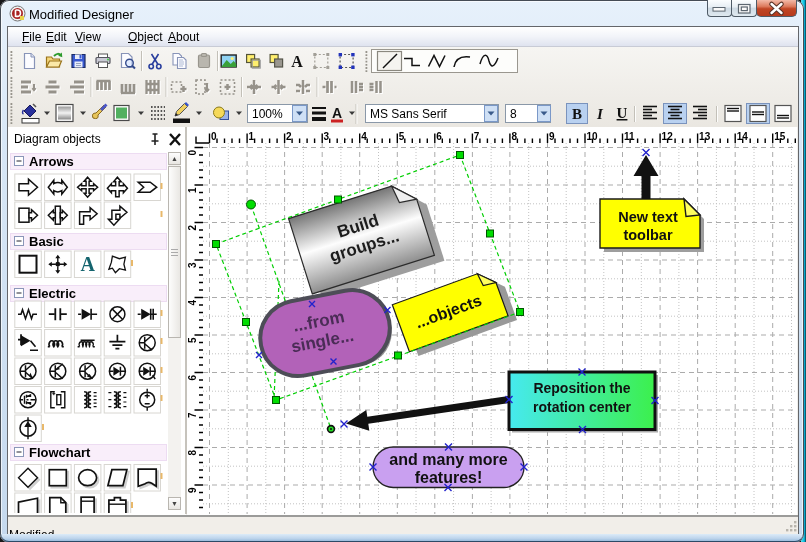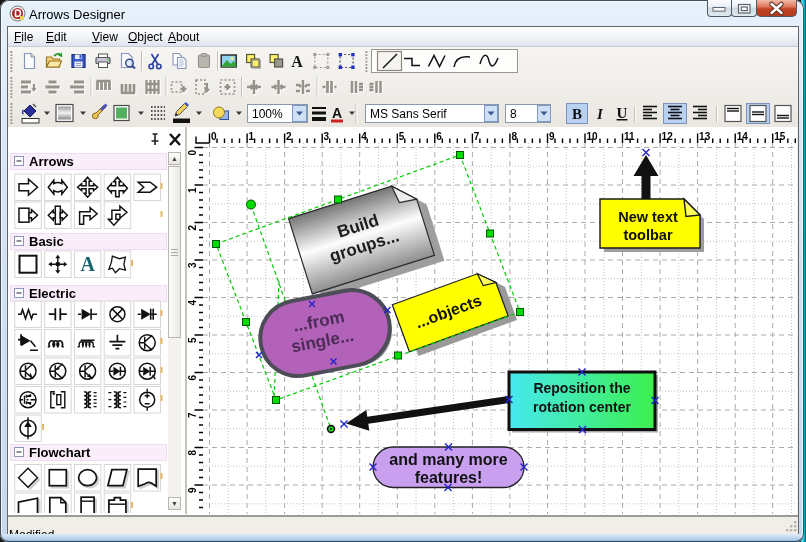--- a/index.html
+++ b/index.html
@@ -41,40 +41,40 @@
 </head>
 <body>
 <div id="deskR" class="abs"></div>
 <div id="win" class="abs"></div>
 <svg class="abs" style="left:9px;top:5px" width="17" height="17" viewBox="0 0 17 17">
 <circle cx="8.5" cy="8.5" r="7.5" fill="#f2f2f2" stroke="#777" stroke-width="1"></circle>
 <circle cx="8.5" cy="8.5" r="5.5" fill="#a82222"></circle>
 <path d="M6.5 5 V12 M6.5 5 h2 a3 3.2 0 0 1 0 6.4 h-2" stroke="#fff" stroke-width="1.6" fill="none"></path>
 <rect x="11" y="11" width="4" height="4" fill="#e8d44a"></rect>
 </svg>
-<div id="titletxt" class="abs">Arrows Designer</div>
+<div id="titletxt" class="abs">Modified Designer</div>
 <div id="btns" class="abs">
  <div id="bmin" class="wbtn"></div>
  <div id="bmax" class="wbtn"></div>
  <div id="bcls" class="wbtn"></div>
  <svg class="abs" style="left:0;top:0" width="91" height="18" viewBox="0 0 91 18">
   <rect x="6" y="7.5" width="12" height="3.6" fill="#fafafa" stroke="#5c6670" stroke-width="1"></rect>
   <rect x="31.5" y="4.5" width="11.5" height="8.5" fill="#fafafa" stroke="#5c6670" stroke-width="1.2"></rect>
   <rect x="34.3" y="7" width="6" height="3.6" fill="none" stroke="#5c6670" stroke-width="1.2"></rect>
   <g>
         <path d="M64.5 4 L74.5 13 M74.5 4 L64.5 13" stroke="#5a3328" stroke-width="4.6" stroke-linecap="round"></path>
   <path d="M64.5 4 L74.5 13 M74.5 4 L64.5 13" stroke="#ffffff" stroke-width="2.4" stroke-linecap="round"></path>
       </g>
  </svg>
 </div>
 <div id="client" class="abs"></div>
 <div id="menubar" class="abs">
- <span class="mi" style="left:6px"><u>F</u>ile</span>
+ <span class="mi" style="left:14px"><u>F</u>ile</span>
  <span class="mi" style="left:38px"><u>E</u>dit</span>
- <span class="mi" style="left:84px"><u>V</u>iew</span>
+ <span class="mi" style="left:67px"><u>V</u>iew</span>
  <span class="mi" style="left:120px"><u>O</u>bject</span>
  <span class="mi" style="left:160px"><u>A</u>bout</span>
 </div>
 <div id="tb" class="abs"></div>
 <svg id="tbsvg" class="abs" style="left:8px;top:47px" width="790" height="80" viewBox="8 47 790 80">
 <defs>
       <linearGradient id="gsq" x1="0" y1="0" x2="0" y2="1">
         <stop offset="0" stop-color="#9a9a9a"></stop>
         <stop offset="0.5" stop-color="#f2f2f2"></stop>
         <stop offset="1" stop-color="#8a8a8a"></stop>
@@ -366,20 +366,23 @@
     <path d="M727 111 H739" stroke="#111" stroke-width="1.4"></path>
 <rect x="746.5" y="103.5" width="23" height="20" fill="#b9d1f0" stroke="#7a93bd" stroke-width="1"></rect>
     <rect x="750" y="105.5" width="16" height="16" fill="#fdfdfd" stroke="#555" stroke-width="1.2"></rect>
     <path d="M752 112 H764" stroke="#111" stroke-width="1.4"></path>
     <path d="M752 114.5 H764" stroke="#111" stroke-width="1.4"></path>
 <rect x="775" y="105.5" width="16" height="16" fill="#fdfdfd" stroke="#555" stroke-width="1.2"></rect>
     <path d="M777 115.5 H789" stroke="#111" stroke-width="1.4"></path>
     <path d="M777 118 H789" stroke="#111" stroke-width="1.4"></path>
 </svg>
 <div id="panel" class="abs">
+ <div id="panelhead">
+      <span>Diagram objects</span>
+    </div>
     <svg class="abs" style="left:140px;top:4px" width="36" height="18" viewBox="0 0 36 18">
 <g stroke="#222" stroke-width="1.6" fill="none">
         <path d="M7 3 v7 M3.5 10 h7 M7 10 v4 M4.5 3 h5"></path>
       </g>
 <path d="M22 3 L32 14 M32 3 L22 14" stroke="#111" stroke-width="2.4"></path>
 </svg>
  <div id="sbar">
   <div class="sbtn" style="top:0">▲</div>
   <div id="sthumb">
         <div style="position:absolute;left:2px;top:82px;width:7px;height:1px;background:#aaa;box-shadow:0 3px 0 #aaa,0 6px 0 #aaa"></div>

